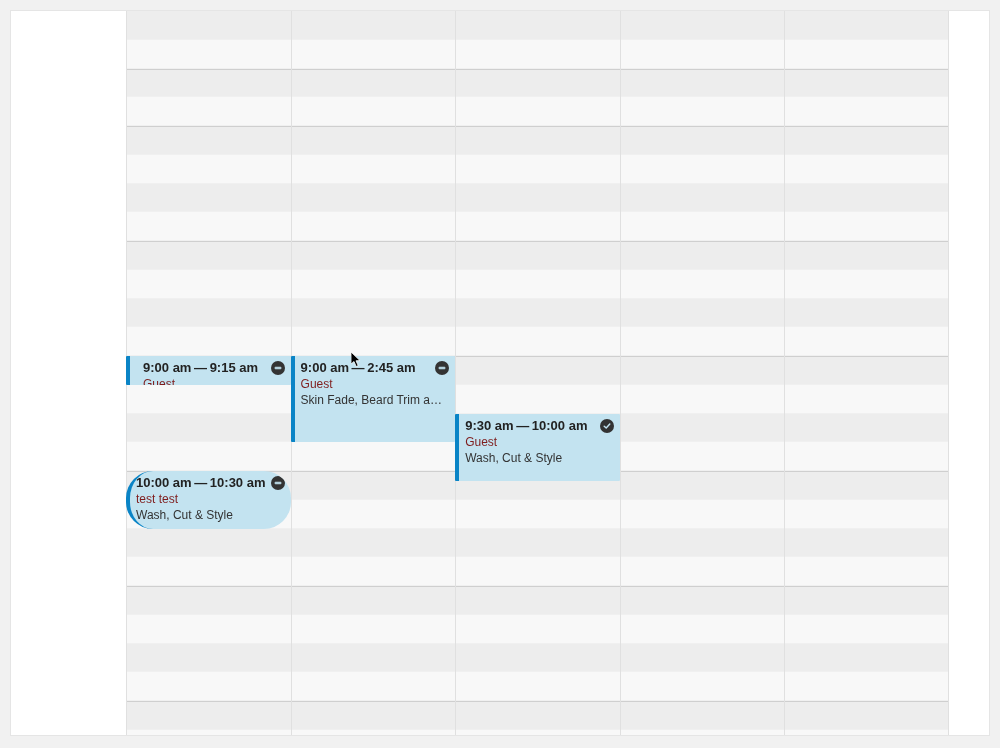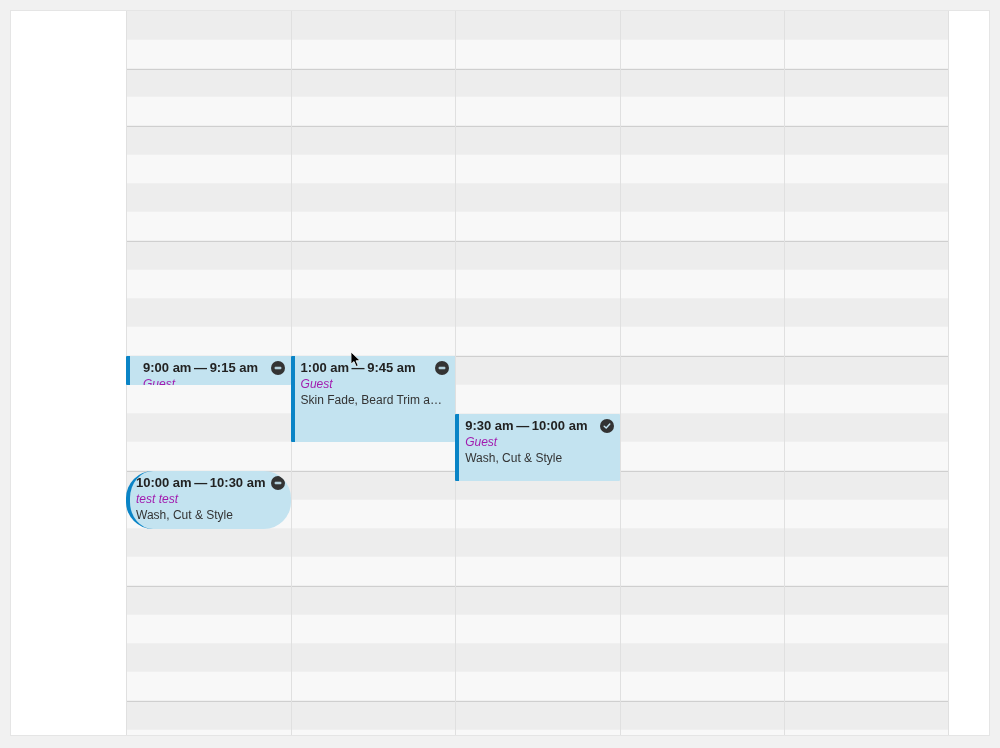--- a/index.html
+++ b/index.html
@@ -93,26 +93,25 @@
   }
   .event .time {
     font-weight: 700;
     color: #222;
     font-size: 13px;
     white-space: nowrap;
     margin-bottom: 2px;
   }
   .event .who {
     font-size: 12px;
-    color: #a21caf;
+    color: #7f1d1d;
     margin-bottom: 2px;
     white-space: nowrap;
     text-overflow: ellipsis;
     overflow: hidden;
-    font-style: italic;
   }
   .event .svc {
     font-size: 12px;
     color: #333;
     white-space: nowrap;
     text-overflow: ellipsis;
     overflow: hidden;
   }
   .status-badge {
     position: absolute;
@@ -202,21 +201,21 @@
         <div class="event" style="top: 345px; height: 28.75px; left: 115px; width: 164.6px; padding-left: 13px;">
           <div class="time">9:00 am — 9:15 am</div>
           <div class="who">Guest</div>
           <span class="status-badge">
             <svg viewBox="0 0 10 10">
               <rect x="1" y="4" width="8" height="2" rx="1"></rect>
             </svg>
           </span>
         </div>
         <div class="event" style="top: 345px; height: 86.25px; left: 279.6px; width: 164.6px;">
-          <div class="time">1:00 am — 9:45 am</div>
+          <div class="time">9:00 am — 2:45 am</div>
           <div class="who">Guest</div>
           <div class="svc">Skin Fade, Beard Trim and Shape Up</div>
           <span class="status-badge">
             <svg viewBox="0 0 10 10">
               <rect x="1" y="4" width="8" height="2" rx="1"></rect>
             </svg>
           </span>
         </div>
         <div class="event" style="top: 402.5px; height: 67px; left: 444.2px; width: 164.6px;">
           <div class="time">9:30 am — 10:00 am</div>

